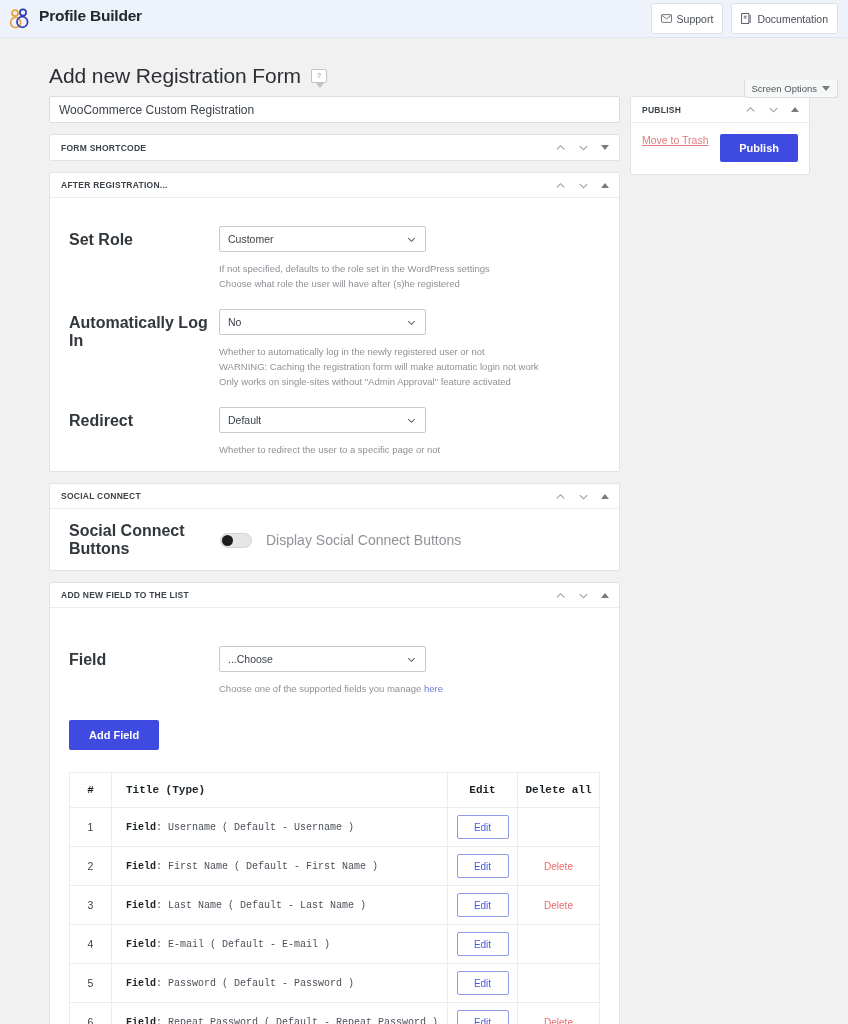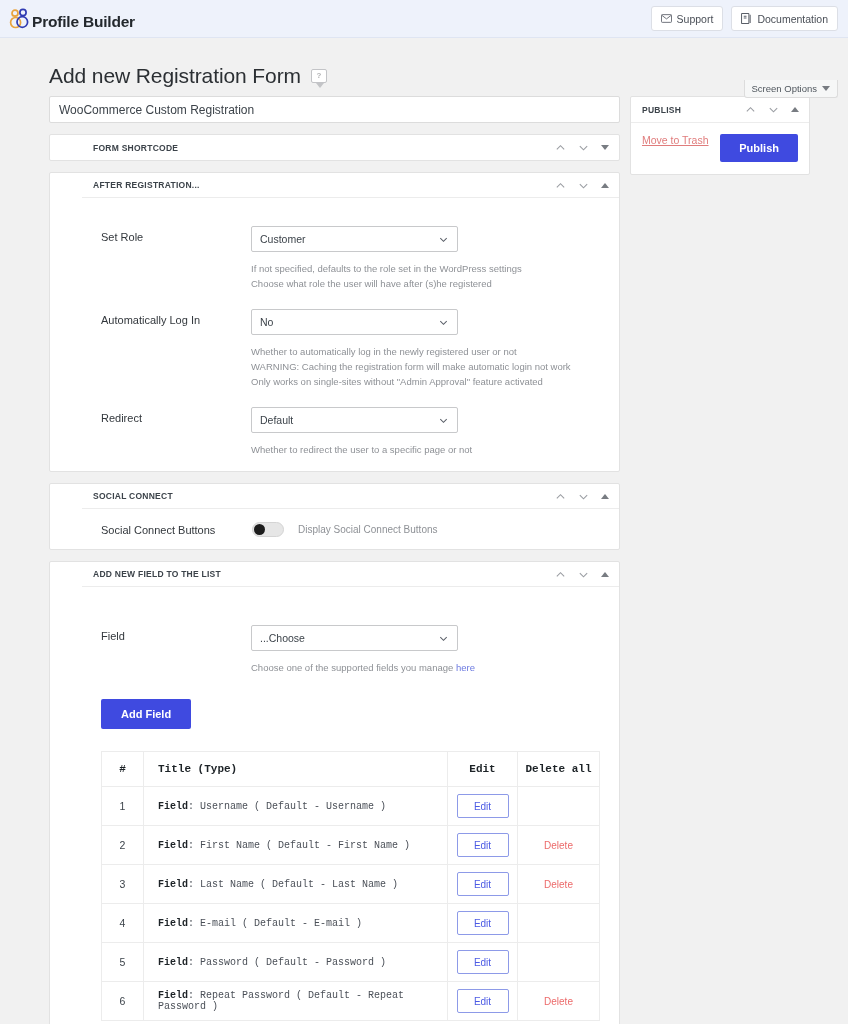--- a/index.html
+++ b/index.html
@@ -17,30 +17,30 @@
   
   .brandbar {
     height: 38px;
     background: #eef2fb;
     border-bottom: 1px solid #dfe5f2;
     display: flex;
     align-items: center;
     padding: 0 10px 0 8px;
     position: relative;
   }
-  .brand-left { display:flex; align-items:flex-end; }
+  .brand-left { display:flex; align-items:flex-start; gap:7px; }
   .brand-logo { width: 24px; height: 24px; display:block; }
   .brand-title {
     font-size: 15.5px; font-weight: bold; letter-spacing: -0.2px;
     color: #23282d;
   }
   .brand-right { margin-left:auto; display:flex; gap:8px; }
   .topbtn {
     background:#fff; border:1px solid #dcdfe6; border-radius:3px;
-    height:25px; padding:0 9px; display:flex; align-items:center; gap:5px;
+    height:31px; padding:0 9px; display:flex; align-items:center; gap:5px;
     font-size:10.5px; color:#4a4f57; cursor:pointer;
   }
   .topbtn svg { display:block; }
 
   
   .page { padding: 0 0 0 18px; position: relative; }
 
   .screen-options-wrap {
     position:absolute; right: 10px; top: 42px; margin-left: 30px;
   }
@@ -76,39 +76,39 @@
   
   .title-input {
     width:100%; height:27px; background:#fff;
     border:1px solid #dcdcdc; border-radius:2px;
     padding: 0 9px; font-size:12px; color:#3c434a;
     font-family:"Liberation Sans", sans-serif;
     display:flex; align-items:center;
   }
 
   
-  .panel { background:#fff; border:1px solid #e2e2e2; border-radius:2px; margin-top:11px;padding-left:32px; }
+  .panel { background:#fff; border:1px solid #e2e2e2; border-radius:2px; margin-top:11px; }
   .panel-head {
     height:25px; display:flex; align-items:center; padding:0 8px 0 11px;
     border-bottom:1px solid #ececec;
   }
   .panel-head.no-border { border-bottom:none; }
   .panel-title { font-size:8.5px; letter-spacing:0.25px; font-weight:600; color:#3c434a; text-transform:uppercase; }
   .panel-ctrls { margin-left:auto; display:flex; align-items:center; gap:12px; }
   .chev { width:11px;height:11px; cursor:pointer; display:block; }
   .tri { width:0;height:0;border-left:4px solid transparent;border-right:4px solid transparent; cursor:pointer; margin-right:2px;}
   .tri.up { border-bottom:5px solid #787c82; }
   .tri.down { border-top:5px solid #787c82; }
 
   .panel-body { padding: 18px 0 14px 0; }
 
   
   .setting-row { display:flex; padding: 10px 0 0 19px; }
   .setting-label {
-    width:150px; flex:none; font-size:11px; font-weight:normal; color:#32373c;
+    width:150px; flex:none; font-size:16px; font-weight:bold; color:#32373c;
     padding-top: 5px;
   }
   .setting-ctrl { flex:1; }
   .sel {
     width:207px; height:26px; background:#fff; border:1px solid #c8c9cb; border-radius:2px;
     display:flex; align-items:center; padding:0 8px; font-size:10.5px; color:#3c434a;
     cursor:pointer; position:relative;
   }
   .sel .v { flex:1; }
   .sel .chevd { width:11px;height:11px; }
@@ -118,21 +118,21 @@
   
   .toggle-row { display:flex; align-items:center; padding: 13px 0 12px 19px; }
   .toggle {
     width:32px; height:15px; border-radius:9px; background:#e6e6e6; border:1px solid #d4d4d4;
     position:relative; cursor:pointer; margin-left:1px;
   }
   .toggle .knob {
     position:absolute; left:1px; top:1px; width:11px; height:11px; border-radius:50%;
     background:#1d1d1d;
   }
-  .toggle-caption { margin-left:14px; font-size:10px; color:#8e9196; }
+  .toggle-caption { margin-left:14px; font-size:14px; color:#8e9196; }
 
   
   .btn-primary {
     background:#3f4ae0; color:#fff; border:none; border-radius:2px;
     height:30px; padding:0 20px; font-size:11px; font-weight:bold;
     font-family:"Liberation Sans", sans-serif; cursor:pointer;
     display:inline-flex; align-items:center; justify-content:center;
   }
   .addfield-wrap { padding: 24px 0 0 19px; }
 

